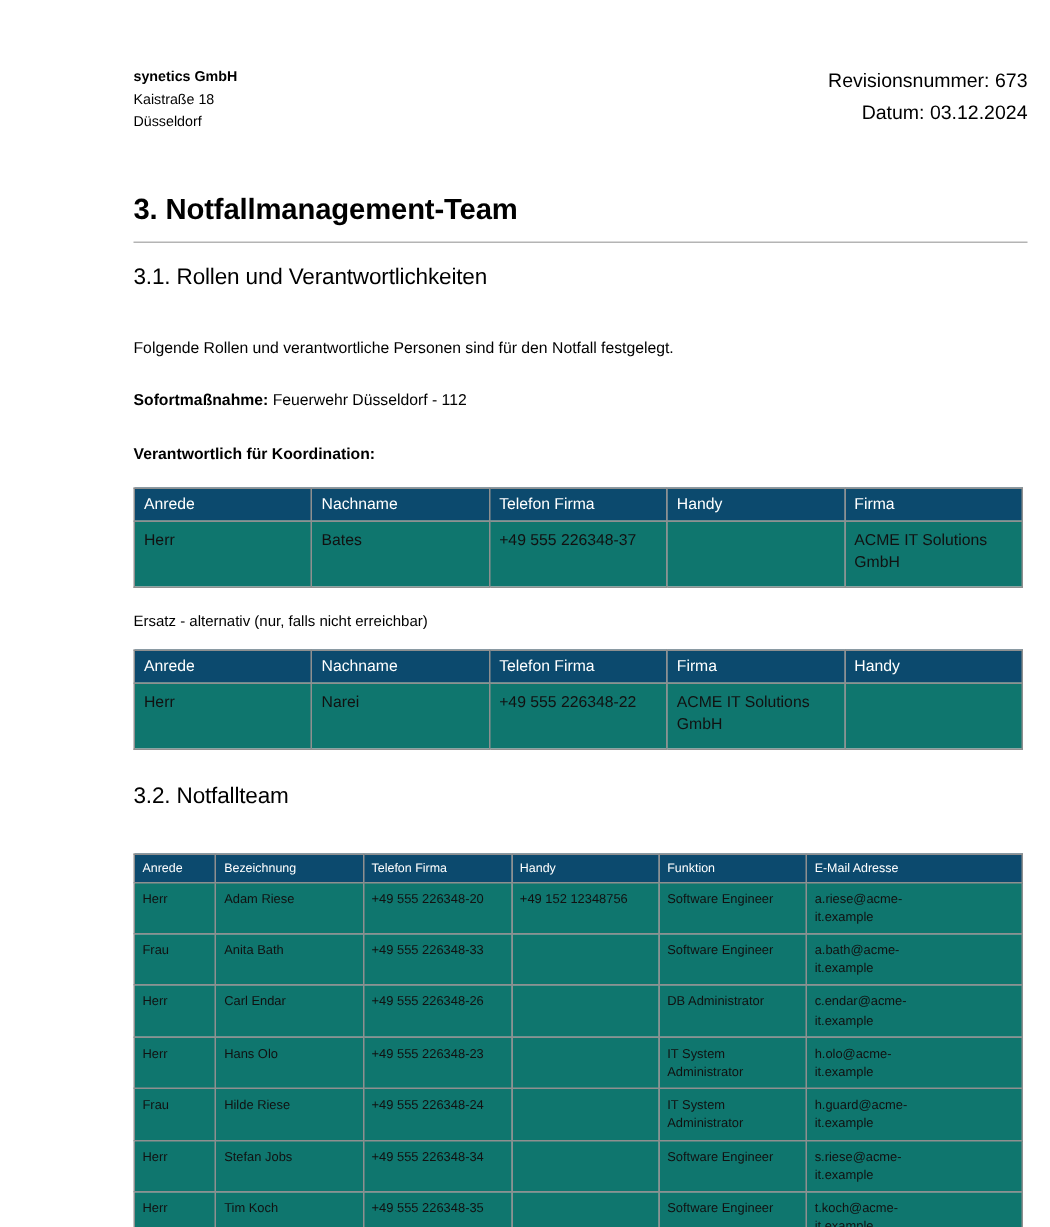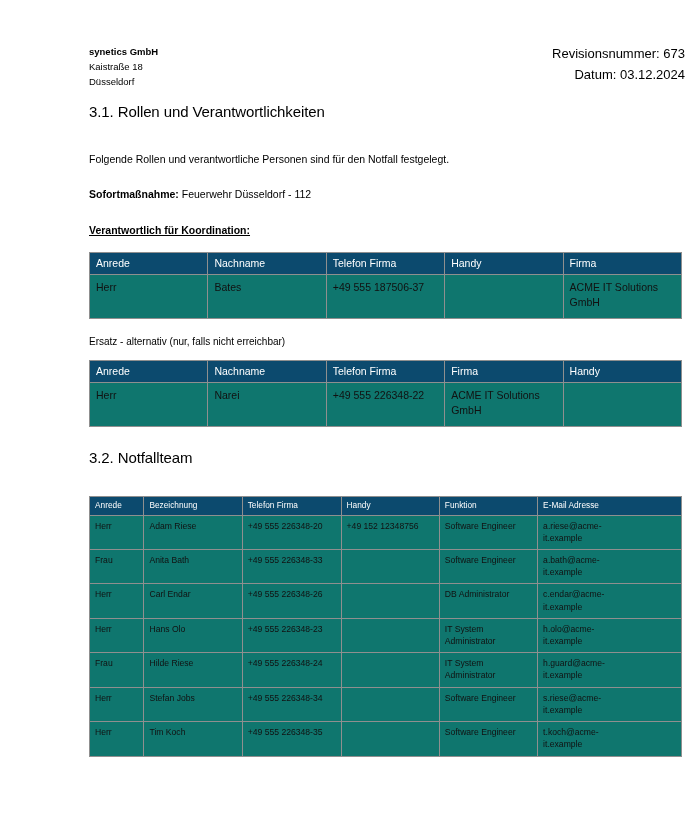--- a/index.html
+++ b/index.html
@@ -57,21 +57,21 @@
     letter-spacing: -0.1px;
   }
   h2.doc-h2.second { margin-top: 22px; }
 
   p.body-text {
     font-size: 10.5px;
     line-height: 1.45;
     margin: 32px 0 0 0;
   }
   p.body-text.tight { margin-top: 20px; }
-  p.body-text.lead-in { margin-top: 21px; text-decoration: underline; }
+  p.body-text.lead-in { margin-top: 21px; }
   p.body-text b { font-weight: bold; }
   p.caption {
     font-size: 10px;
     margin: 17px 0 0 0;
   }
 
   
   table.data-table {
     border-collapse: collapse;
     width: 593px;
@@ -135,20 +135,21 @@
       <div class="company-name">synetics GmbH</div>
       <div>Kaistraße 18</div>
       <div>Düsseldorf</div>
     </div>
     <div class="letterhead-right">
       <div>Revisionsnummer: 673</div>
       <div>Datum: 03.12.2024</div>
     </div>
   </div>
 
+  <h1 class="doc-h1">3. Notfallmanagement-Team</h1>
 
   <h2 class="doc-h2">3.1. Rollen und Verantwortlichkeiten</h2>
 
   <p class="body-text">Folgende Rollen und verantwortliche Personen sind für den Notfall festgelegt.</p>
 
   <p class="body-text tight">
     <b>Sofortmaßnahme:</b>
     <span>Feuerwehr Düsseldorf - 112</span>
   </p>
 
@@ -172,21 +173,21 @@
         <th>Handy</th>
         <th>Firma</th>
       </tr>
     </thead>
     <tbody>
       <tr>
         <td>Herr</td>
         <td>Bates</td>
         <td>
           <span class="cell-line">+49 555</span>
-          <span class="cell-line">187506-37</span>
+          <span class="cell-line">226348-37</span>
         </td>
         <td></td>
         <td>
           <span class="cell-line">ACME IT Solutions</span>
           <span class="cell-line">GmbH</span>
         </td>
       </tr>
     </tbody>
   </table>
 

